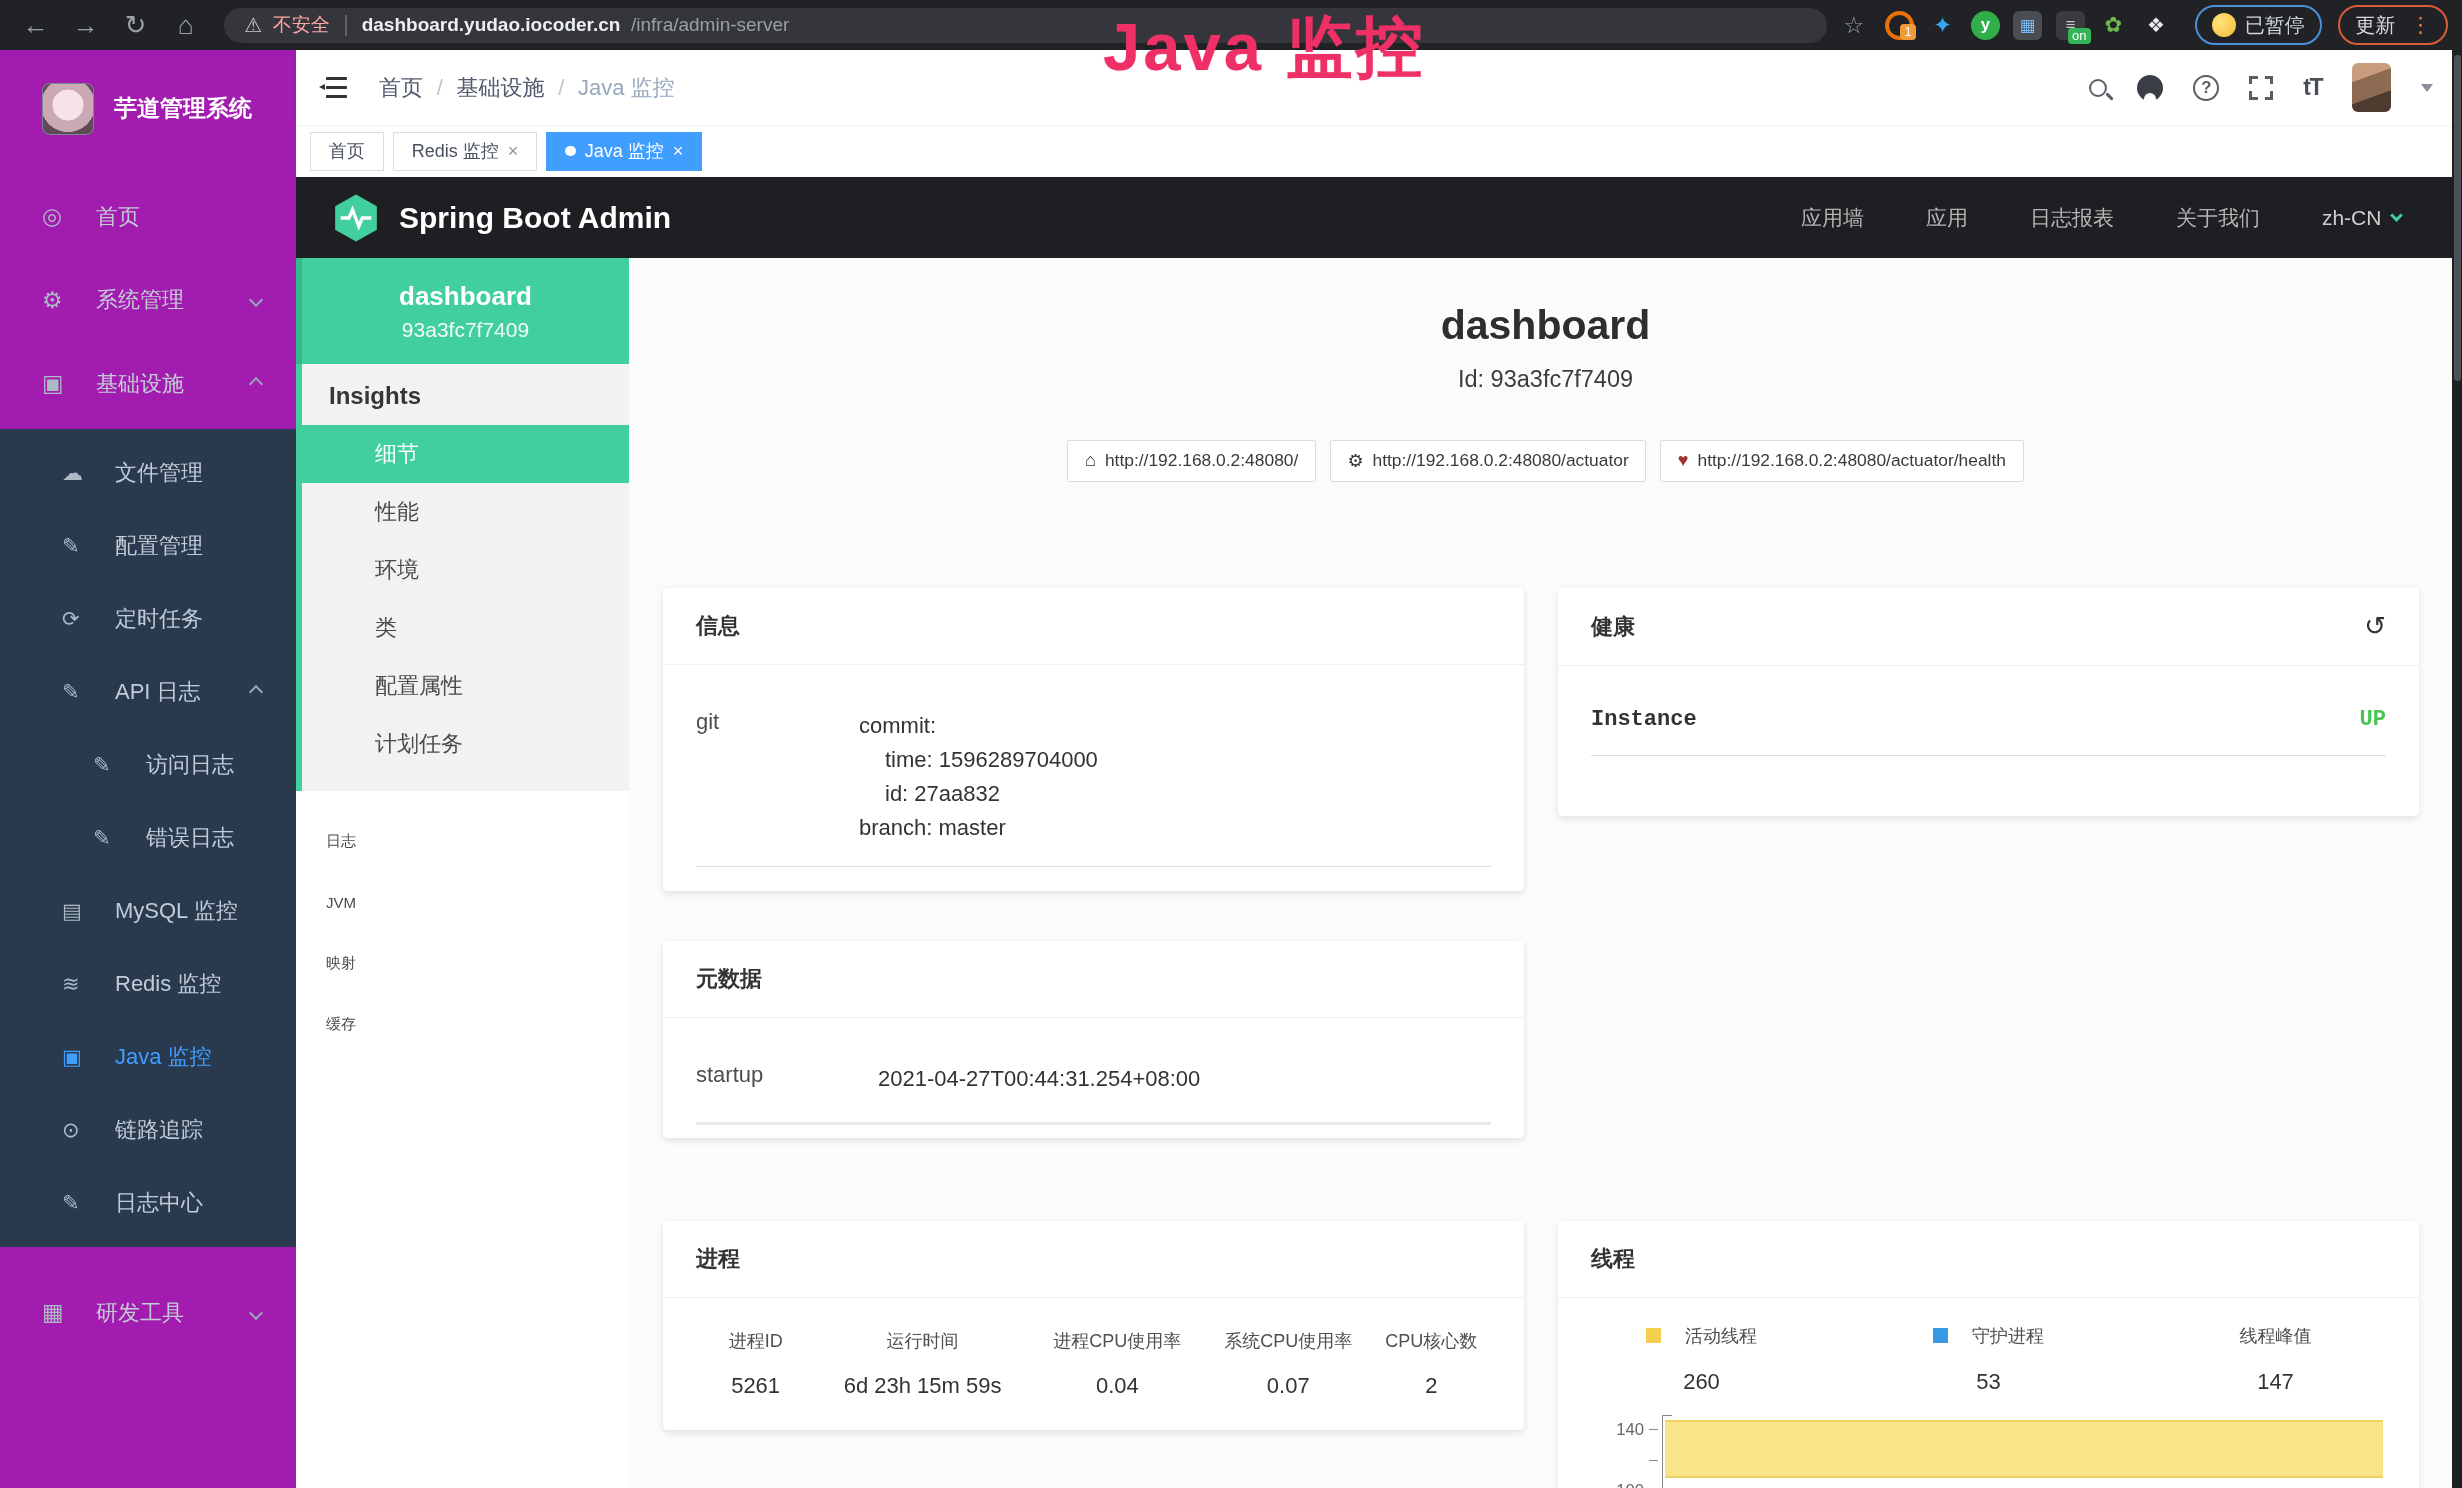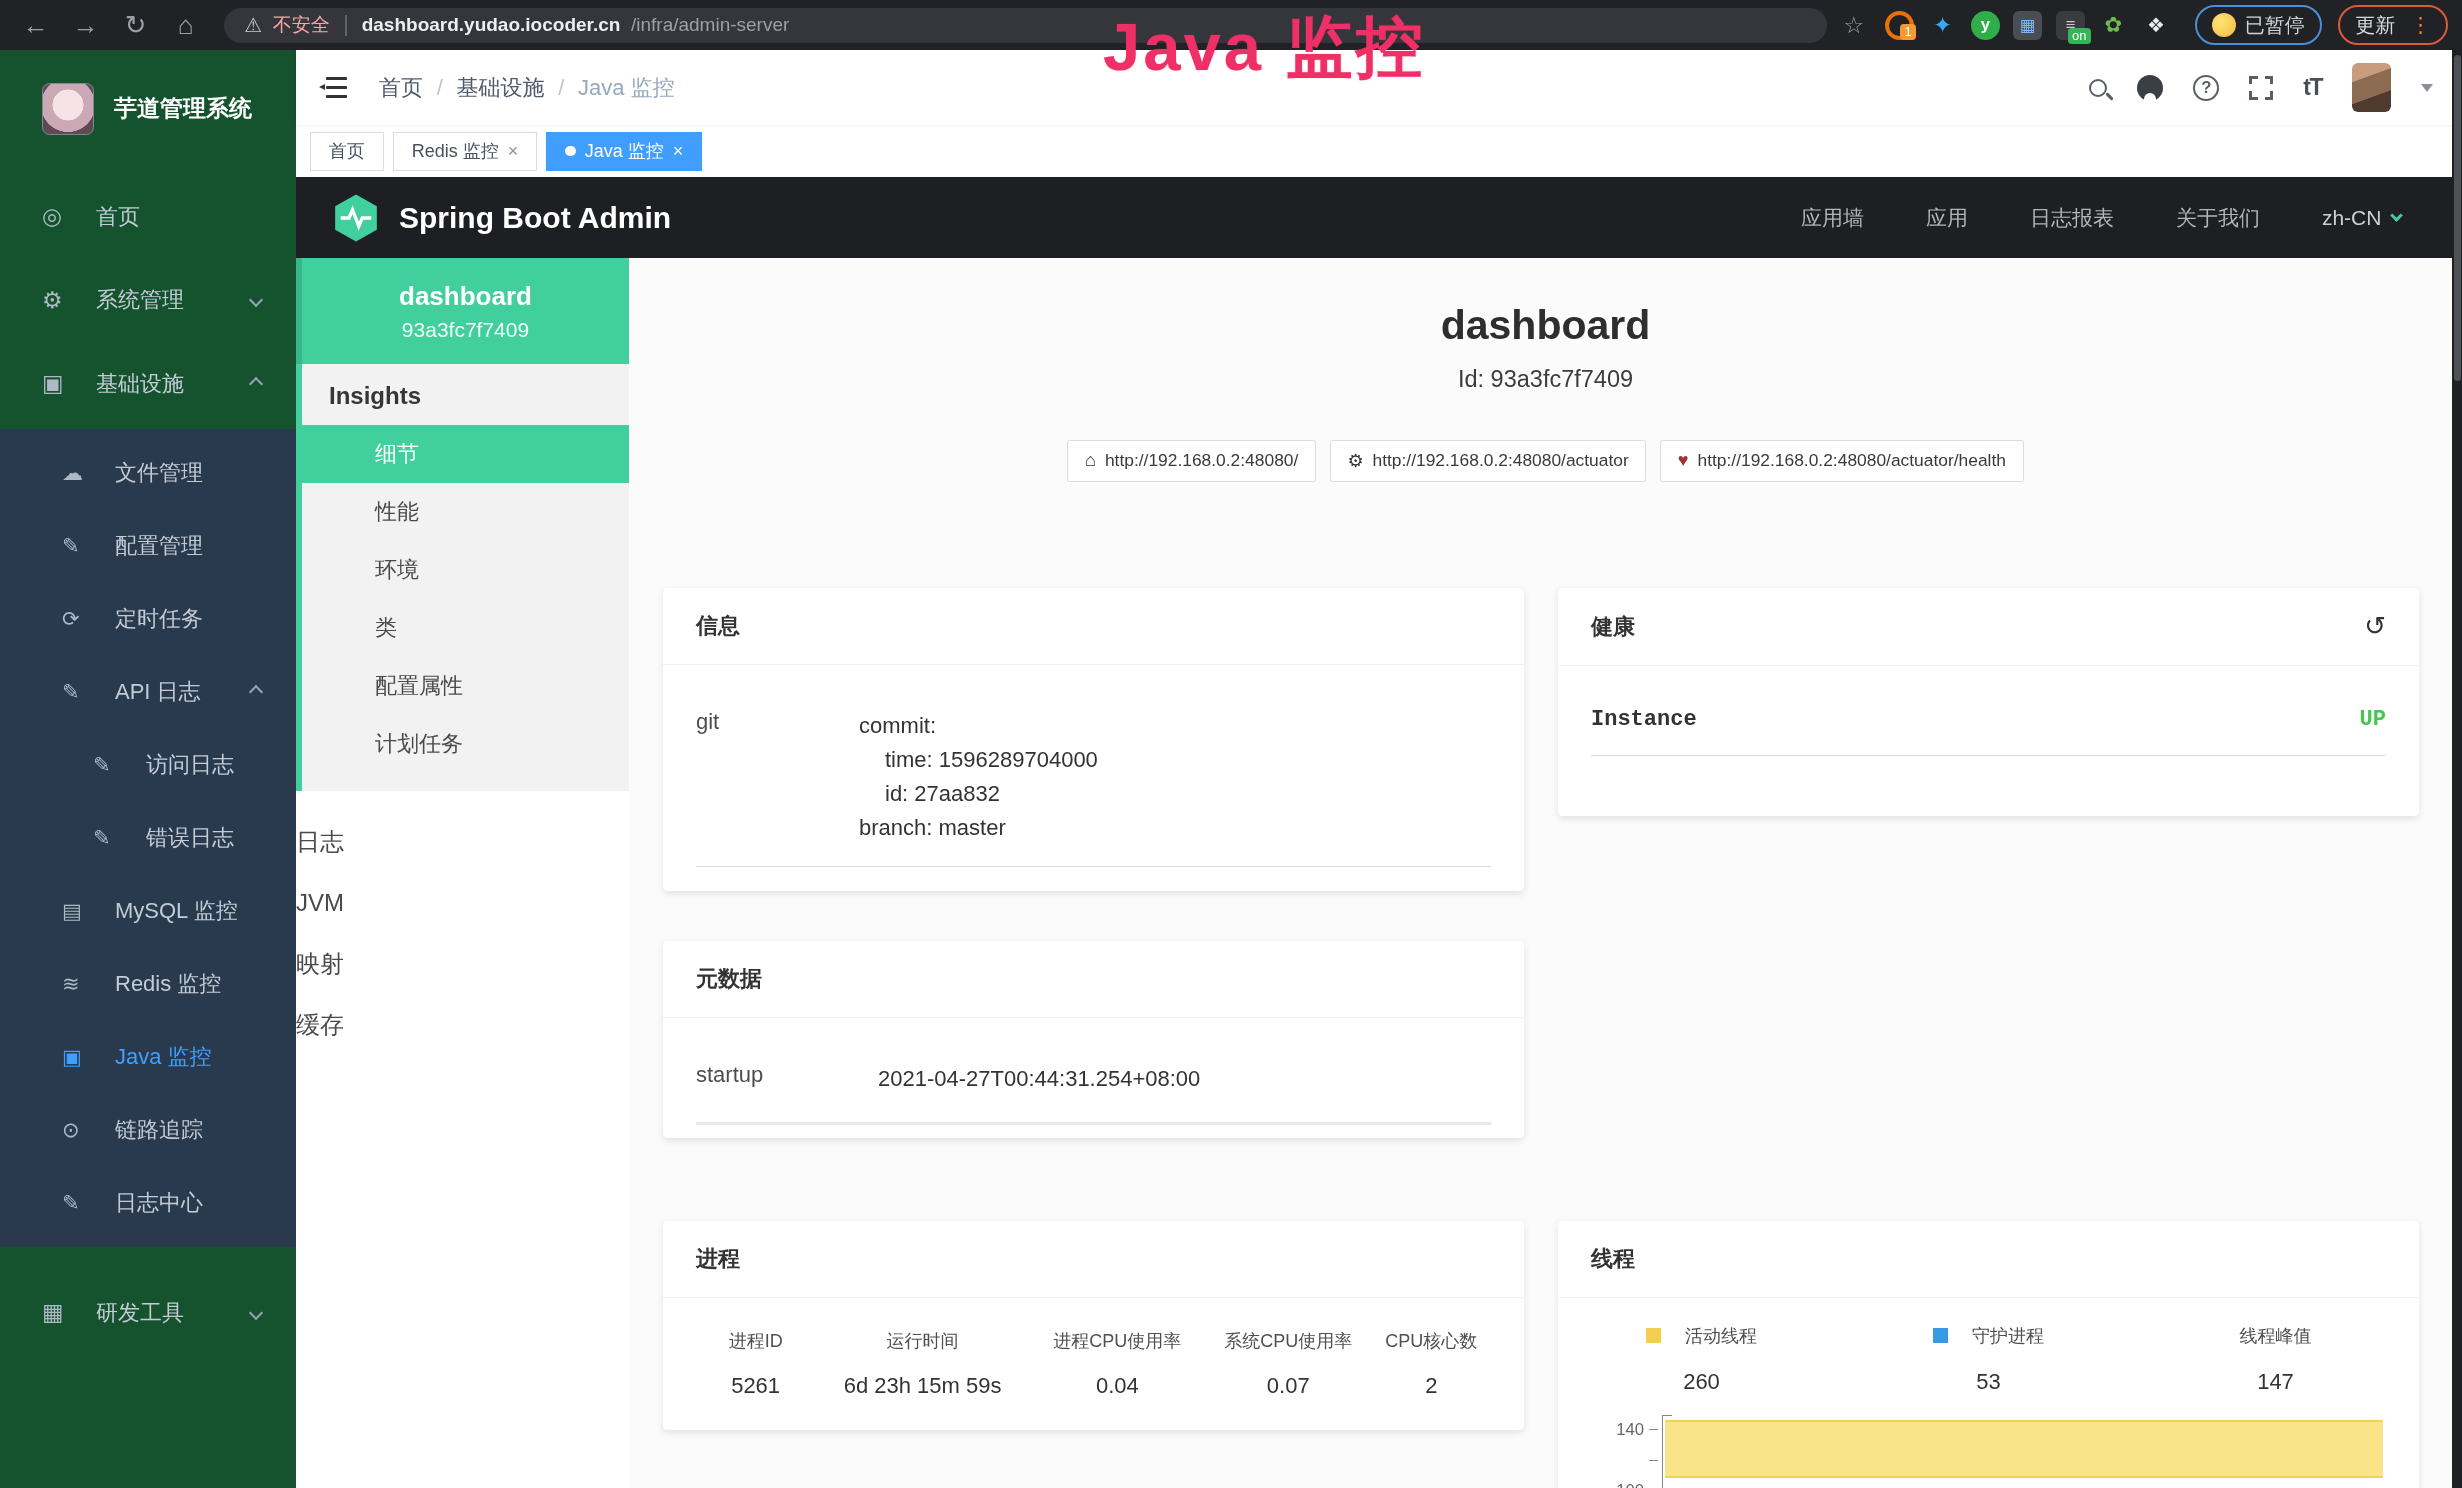--- a/index.html
+++ b/index.html
@@ -36,21 +36,21 @@
   .paused { border:2.3px solid #4a90d9; color:#cfd3d8; font-size:20px; }
   .face { width:24px; height:24px; border-radius:50%; background:radial-gradient(circle at 35% 35%, #ffe477, #f5b93c); }
   .update { border:2.3px solid #d95b3a; color:#d8d8d8; font-size:20px; }
   .update .dots { color:#e8803a; font-size:21px; margin-left:6px; }
 
   
   .annotation { position:absolute; left:1103px; top:1.5px; z-index:60; color:#ee3066; font-size:67px; font-weight:600;
                 letter-spacing:3px; text-shadow:0 0 1.5px rgba(238,48,102,.35); pointer-events:none; white-space:nowrap; }
 
   
-  .sidebar { position:absolute; left:0; top:50px; width:296px; height:1439px; background:#14532d; color:#c3cbd6; }
+  .sidebar { position:absolute; left:0; top:50px; width:296px; height:1439px; background:#a21caf; color:#c3cbd6; }
   .logo-row { display:flex; align-items:center; gap:20px; padding:26px 0 0 42px; height:91px; }
   .logo-img { width:52px; height:52px; border-radius:7.6px; border:1.5px solid #7e8899;
               background:radial-gradient(circle at 50% 42%, #f6e3e8 0 40%, #caa9b4 41% 70%, #5d4a55 71%); }
   .app-title { color:#fff; font-size:23px; font-weight:bold; }
   .s-item { display:flex; align-items:center; height:73px; padding-left:42px; font-size:22px; cursor:pointer; position:relative; }
   .s-item .ic { width:33px; font-size:23px; color:#aeb9c6; margin-right:21px; flex:0 0 auto; }
   .s-item .chev { position:absolute; right:35px; }
   .chev { width:10px; height:10px; border-right:2.3px solid #9aa6b4; border-bottom:2.3px solid #9aa6b4; display:inline-block; }
   .chev.down { transform:rotate(45deg); }
   .chev.up { transform:rotate(-135deg); }
@@ -118,21 +118,21 @@
   .sba-side { position:absolute; left:296px; top:258px; width:334px; height:1231px; background:#fff; border-right:0.8px solid #ededed; }
   .inst-head { height:106px; background:#42cf9e; color:#fff; display:flex; flex-direction:column; align-items:center;
                justify-content:center; gap:6px; border-left:6px solid #35b78a; }
   .inst-name { font-size:26px; font-weight:bold; }
   .inst-id { font-size:21px; opacity:.92; }
   .insights { background:#f2f2f2; border-left:6px solid #42cf9e; padding-bottom:18px; }
   .insights-title { font-size:24px; font-weight:bold; color:#363636; padding:18px 0 15px 27px; }
   .m-item { height:58px; display:flex; align-items:center; padding-left:73px; font-size:22px; color:#4a4a4a; cursor:pointer; }
   .m-item.active { background:#42cf9e; color:#fff; margin-left:-6px; padding-left:79px; }
   .root-items { padding-top:20px; }
-  .r-item { height:61px; display:flex; align-items:center; font-size:24px; color:#4a4a4a; cursor:pointer; }
+  .r-item { height:61px; display:flex; align-items:center; padding-left:30px; font-size:15px; color:#4a4a4a; cursor:pointer; }
 
   
   .sba-main { position:absolute; left:629px; top:258px; width:1833px; height:1231px; background:#fbfbfb; overflow:hidden; }
   .page-title { text-align:center; margin-top:44px; font-size:41px; font-weight:bold; color:#2e2e2e; }
   .page-sub { text-align:center; margin-top:16.7px; font-size:23.5px; color:#3c3c3c; }
   .chips { display:flex; justify-content:center; gap:13.7px; margin-top:47px; }
   .epchip { display:flex; align-items:center; gap:9px; background:#fff; border:0.8px solid #dcdcdc; border-radius:2.3px;
             padding:9px 16.7px; font-size:17.4px; color:#3a3a3a; cursor:pointer; }
   .epchip .ei { font-size:18px; color:#333; }
   .epchip .ei.heart { color:#a23333; }

